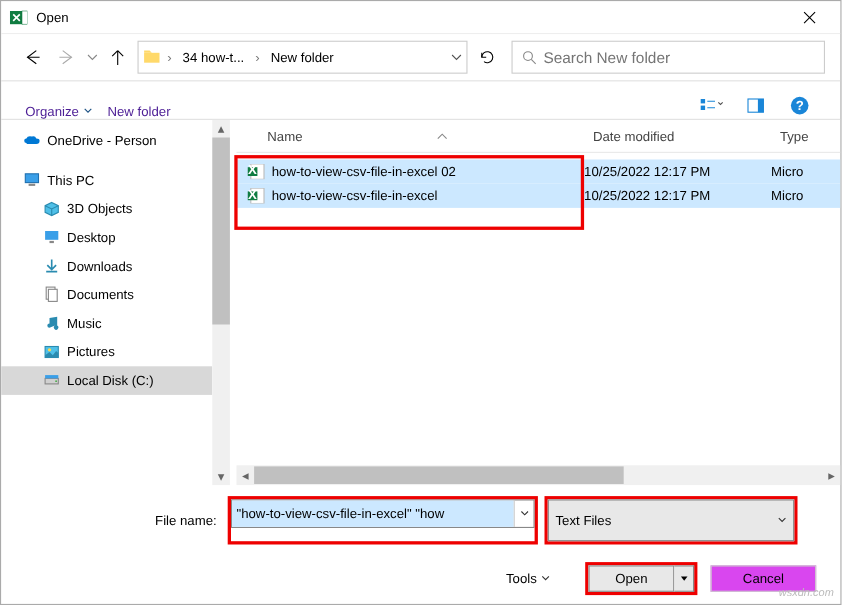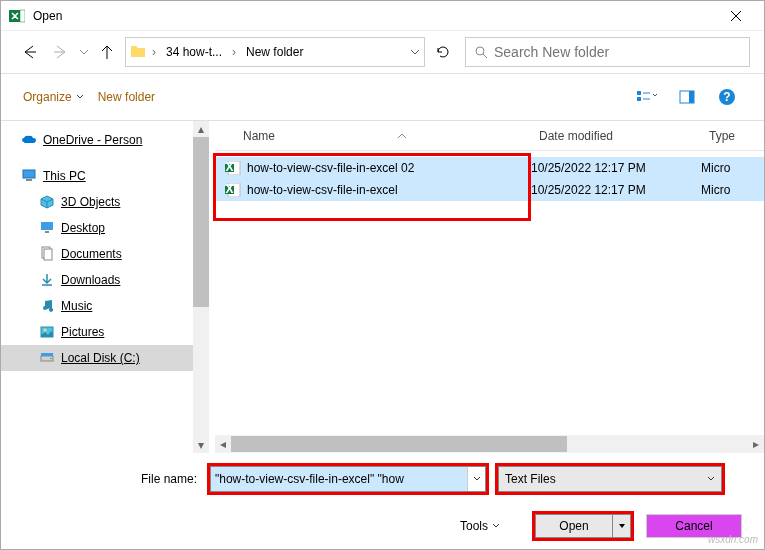--- a/index.html
+++ b/index.html
@@ -12,26 +12,26 @@
     .navbar { height: 42px; display: flex; align-items: center; gap: 4px; padding: 6px 14px; }
     .nav-arrow, .nav-up, .refresh { width: 28px; height: 28px; display: flex; align-items: center; justify-content: center; cursor: pointer; }
     .nav-arrow.disabled { color: #aaa; }
     .address { flex: 0 0 300px; height: 30px; border: 1px solid #ccc; display: flex; align-items: center; padding: 0 4px; gap: 4px; }
     .address .folder-icon { width: 16px; height: 16px; }
     .address .crumb { padding: 2px 4px; cursor: pointer; }
     .address .sep { color: #777; padding: 0 2px; }
     .address .addr-dd { margin-left: auto; }
     .search { flex: 1; height: 30px; border: 1px solid #ccc; display: flex; align-items: center; padding: 0 8px; gap: 6px; margin-left: 4px; }
     .search input { border: none; outline: none; flex: 1; font-size: 14px; color: #555; }
-    .toolbar { height: 48px; border-top: 1px solid #e0e0e0; border-bottom: 1px solid #e0e0e0; display: flex; align-items: center; padding: 0 22px; gap: 14px; color: #a16207; }
+    .toolbar { height: 36px; border-top: 1px solid #e0e0e0; border-bottom: 1px solid #e0e0e0; display: flex; align-items: flex-end; padding: 0 22px; gap: 14px; color: #4c1d95; }
     .toolbar .organize, .toolbar .newfolder { cursor: pointer; display:flex; align-items:center; gap:4px;}
     .toolbar .right-tools { margin-left: auto; display: flex; gap: 10px; align-items: center; }
     .toolbar .icbtn { width: 30px; height: 24px; display:flex; align-items:center; justify-content:center; cursor:pointer; }
     .main { display: flex; height: 332px; }
-    .sidebar { width: 192px; overflow: hidden; border-right: none; padding-top: 6px; text-decoration: underline; }
+    .sidebar { width: 192px; overflow: hidden; border-right: none; padding-top: 6px; }
     .sidebar .item { display: flex; align-items: center; gap: 6px; padding: 5px 4px 5px 38px; cursor: pointer; white-space: nowrap; text-overflow: ellipsis; overflow: hidden;}
     .sidebar .item.root { padding-left: 20px; }
     .sidebar .item.selected { background: #d8d8d8; }
     .sidebar .icn { width: 16px; height: 16px; flex-shrink:0; }
     .vsplit { width: 6px; }
     .vscroll-nav { width: 16px; background: #f0f0f0; display: flex; flex-direction: column; }
     .vscroll-nav .sbtn { height: 16px; display:flex; align-items:center; justify-content:center; color:#666; cursor:pointer;}
     .vscroll-nav .thumb { margin-top: 0; height: 170px; background:#c0c0c0; }
     .filelist { flex: 1; display: flex; flex-direction: column; position: relative; }
     .columns { display: flex; height: 30px; align-items: center; border-bottom: 1px solid #e8e8e8; color: #444; }
@@ -52,21 +52,21 @@
     .hscroll-area .track{flex:1; height:16px; position:relative;}
     .hscroll-area .thumb{position:absolute; left:0; width:65%; height:16px; background:#c0c0c0;}
     .bottom { padding: 10px 18px 8px 18px; }
     .filename-row { display: flex; align-items: center; gap: 6px; margin-bottom: 16px;}
     .filename-row .label { width: 182px; text-align: right; padding-right: 4px; }
     .filename-row .fn-wrap { position:relative; flex:1; display:flex; gap:6px;}
     .fn-wrap .red-box { border: 3px solid #ee0000; padding:0; }
     .fn-input-group { width: 276px; height: 26px; border: 1px solid #888; display: flex; }
     .fn-input-group input { flex:1; border:none; outline:none; padding:0 4px; background:#cce8ff; }
     .fn-input-group .dd { width: 18px; border-left: 1px solid #ccc; display:flex; align-items:center; justify-content:center; cursor:pointer;}
-    .filter-group { width: 224px; height: 26px; border:1px solid #888; display:flex; align-items:center; padding:0 6px; background:#e8e8e8; cursor:pointer;}
+    .filter-group { width: 224px; height: 38px; border:1px solid #888; display:flex; align-items:center; padding:0 6px; background:#e8e8e8; cursor:pointer;}
     .filter-group .dd { margin-left:auto; }
     .buttons-row { display:flex; align-items:center; justify-content:flex-end; gap:8px; padding-right:4px;}
     .buttons-row .tools { display:flex; align-items:center; gap:4px; margin-right:24px; cursor:pointer;}
     .open-wrap { border:3px solid #ee0000; display:flex; }
     .open-btn { width:78px; height:24px; border:1px solid #888; background:#e8e8e8; display:flex; align-items:center; justify-content:center; cursor:pointer;}
     .open-dd { width:18px; height:24px; border:1px solid #888; border-left:none; background:#e8e8e8; display:flex; align-items:center; justify-content:center; cursor:pointer;}
     .cancel-btn { width:96px; height:24px; border:1px solid #ccc; background:#d946ef; display:flex; align-items:center; justify-content:center; cursor:pointer; margin-left:4px;}
     .watermark { position:absolute; bottom:4px; right:6px; font-size:10px; color:#bbb; font-style:italic;}
     svg { display:block; }
   </style>
@@ -213,34 +213,34 @@
           <svg viewBox="0 0 16 16">
             <rect x="2" y="2" width="12" height="8" fill="#3a9fe8"></rect>
             <rect x="6" y="11" width="4" height="2" fill="#888"></rect>
           </svg>
         </span>
         <span>Desktop</span>
       </div>
     <div class="item">
         <span class="icn">
           <svg viewBox="0 0 16 16">
+            <path d="M8 2 V10 M4 7 L8 11 L12 7" stroke="#2a8bb0" fill="none" stroke-width="1.5"></path>
+            <path d="M3 13 H13" stroke="#2a8bb0" stroke-width="1.5"></path>
+          </svg>
+        </span>
+        <span>Downloads</span>
+      </div>
+    <div class="item">
+        <span class="icn">
+          <svg viewBox="0 0 16 16">
             <rect x="3" y="1" width="8" height="11" fill="#fff" stroke="#888"></rect>
             <rect x="5" y="3" width="8" height="11" fill="#fff" stroke="#888"></rect>
           </svg>
         </span>
         <span>Documents</span>
-      </div>
-    <div class="item">
-        <span class="icn">
-          <svg viewBox="0 0 16 16">
-            <path d="M8 2 V10 M4 7 L8 11 L12 7" stroke="#2a8bb0" fill="none" stroke-width="1.5"></path>
-            <path d="M3 13 H13" stroke="#2a8bb0" stroke-width="1.5"></path>
-          </svg>
-        </span>
-        <span>Downloads</span>
       </div>
     <div class="item">
         <span class="icn">
           <svg viewBox="0 0 16 16">
             <path d="M6 12 A2 2 0 1 1 6 8 V3 L13 2 V10 A2 2 0 1 1 11 10" fill="#2a8bb0"></path>
           </svg>
         </span>
         <span>Music</span>
       </div>
     <div class="item">

